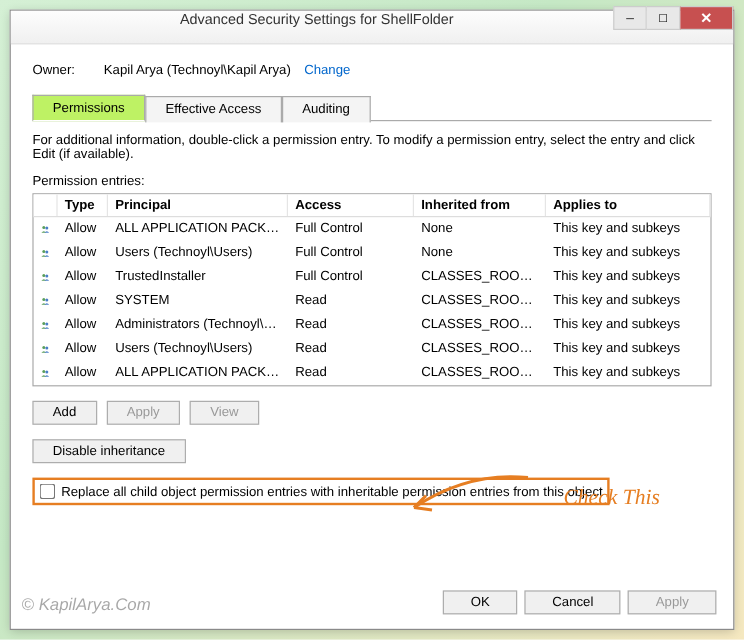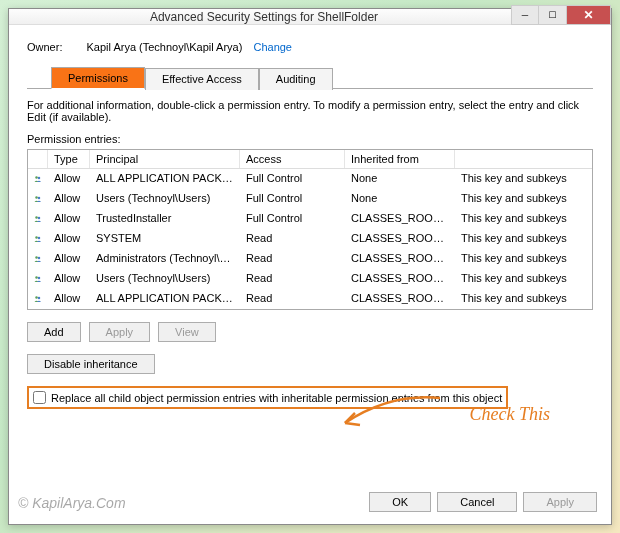--- a/index.html
+++ b/index.html
@@ -1,38 +1,38 @@
 <!DOCTYPE html>
 <html><head>
 <meta charset="utf-8">
 <style>
 * { box-sizing: border-box; margin: 0; padding: 0; font-family: "Segoe UI", Tahoma, sans-serif; }
 body { background: linear-gradient(135deg, #d5f0d5 0%, #c5e8c5 40%, #f5e8c0 100%); width: 620px; height: 533px; position: relative; overflow: hidden; padding: 8px; }
 .window { background: #fff; border: 1px solid #8a8a8a; box-shadow: 0 2px 8px rgba(0,0,0,0.2); position: relative; height: 100%; display: flex; flex-direction: column; }
-.titlebar { background: linear-gradient(#fdfdfd, #f0f0f0); height: 16px; display: flex; align-items: center; justify-content: space-between; padding: 0 0 0 8px; border-bottom: 1px solid #ddd; }
+.titlebar { background: linear-gradient(#fdfdfd, #f0f0f0); height: 28px; display: flex; align-items: flex-start; justify-content: space-between; padding: 0 0 0 8px; border-bottom: 1px solid #ddd; }
 .titlebar .title { font-size: 12px; color: #333; flex: 1; text-align: center; }
 .winbtns { display: flex; height: 20px; margin-top: -4px; }
 .winbtn { width: 28px; height: 20px; display: flex; align-items: center; justify-content: center; font-size: 9px; background: #e8e8e8; border: 1px solid #ccc; border-left: none; cursor: pointer; }
 .winbtn.min { border-left: 1px solid #ccc; }
 .winbtn.close { background: #c75050; color: #fff; width: 44px; font-size: 12px; font-weight: bold; }
 .content { padding: 16px 18px 8px 18px; flex: 1; display: flex; flex-direction: column; font-size: 11px; color: #000; overflow: hidden; }
 .owner-row { display: flex; gap: 24px; margin-bottom: 14px; align-items: center; }
 .owner-label { font-size: 11px; }
 .owner-val { font-size: 11px; }
 .change { color: #0066cc; cursor: pointer; margin-left: 8px; margin-top: 24px; }
 .tabs { display: flex; border-bottom: 1px solid #aaa; margin-bottom: 10px; }
 .tab { padding: 4px 16px; font-size: 11px; border: 1px solid #aaa; border-bottom: none; margin-right: 0; background: #f4f4f4; cursor: pointer; margin-bottom: -1px; position: relative; top: 1px; }
-.tab.active { background: #f97316; border-bottom: 1px solid #fff; top: 0; margin-left: 24px; }
+.tab.active { background: #bef264; border-bottom: 1px solid #fff; top: 0; }
 .info { font-size: 11px; margin-bottom: 10px; }
 .entries-label { font-size: 11px; margin-bottom: 4px; }
 .grid { border: 1px solid #aaa; background: #fff; }
 .ghead, .grow { display: flex; font-size: 11px; }
 .ghead { background: #fff; border-bottom: 1px solid #ddd; }
 .gcell { padding: 3px 6px; overflow: hidden; white-space: nowrap; text-overflow: ellipsis; }
-.ghead .gcell { font-weight: normal; border-right: 1px solid #e5e5e5; }
+.ghead .gcell { font-weight: bold; border-right: 1px solid #e5e5e5; }
 .c-icon { width: 20px; flex: 0 0 20px; display: flex; align-items: center; justify-content: center; }
 .c-type { flex: 0 0 42px; }
 .c-prin { flex: 0 0 150px; }
 .c-acc { flex: 0 0 105px; }
 .c-inh { flex: 0 0 110px; }
 .c-app { flex: 1; }
 .picon { width: 14px; height: 14px; display: block; }
 .btn-row { display: flex; gap: 8px; margin-top: 12px; align-items: flex-end; }
 .btn { background: #f0f0f0; border: 1px solid #adadad; padding: 3px 16px; font-size: 11px; cursor: pointer; }
 .btn:disabled { color: #999; }
@@ -77,20 +77,21 @@
     <div class="info">For additional information, double-click a permission entry. To modify a permission entry, select the entry and click Edit (if available).</div>
     <div class="entries-label">Permission entries:</div>
 
     <div class="grid">
       <div class="ghead">
         <div class="gcell c-icon"></div>
         <div class="gcell c-type">Type</div>
         <div class="gcell c-prin">Principal</div>
         <div class="gcell c-acc">Access</div>
         <div class="gcell c-inh">Inherited from</div>
+        <div class="gcell c-app">Applies to</div>
       </div>
       <div id="grid-body">
           <div class="grow">
             <div class="gcell c-icon">
               <svg class="picon" viewBox="0 0 16 16">
                 <circle cx="5" cy="5" r="2.5" fill="#5a9e5a"></circle>
                 <circle cx="10" cy="6" r="2.5" fill="#4a7ec8"></circle>
                 <path d="M1 14 Q5 9 9 14 Z" fill="#5a9e5a"></path>
                 <path d="M6 14 Q10 9 14 14 Z" fill="#4a7ec8"></path>
               </svg>

